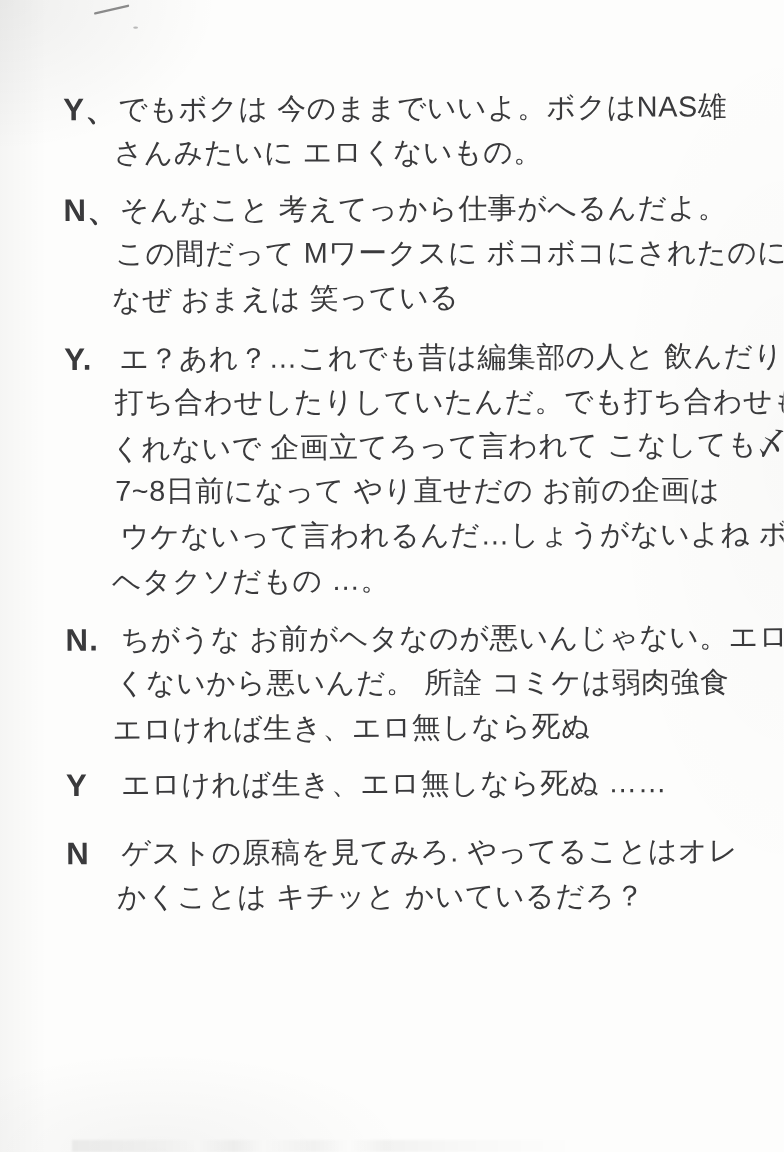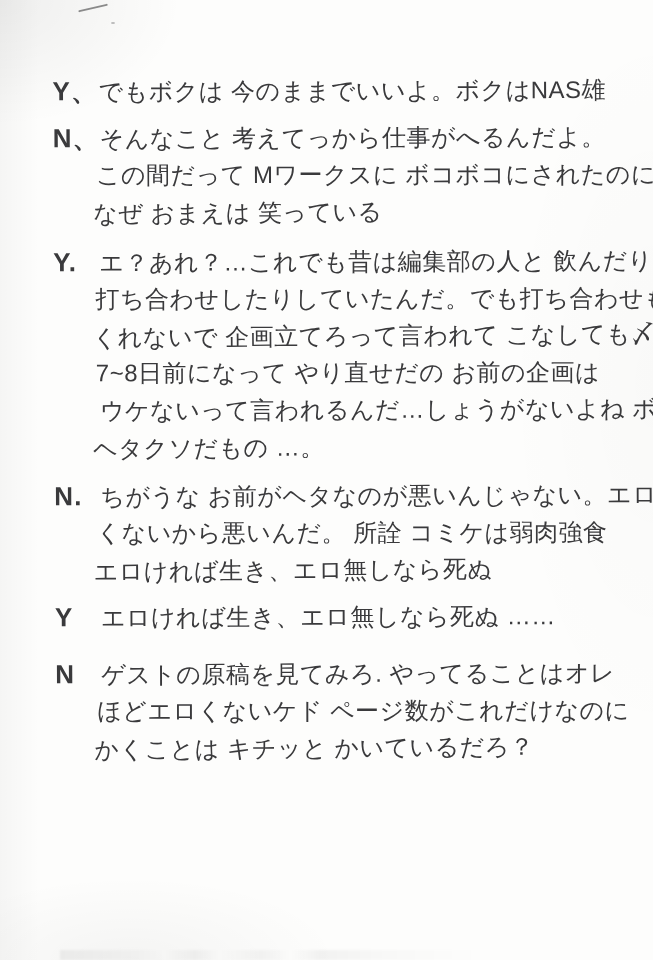--- a/index.html
+++ b/index.html
@@ -103,20 +103,21 @@
 
   <span class="stray-stroke"></span>
   <span class="stray-dot"></span>
 
   <div class="dialogue">
 
     <div class="entry e1">
       <div class="speaker">Y、</div>
       <div class="lines">
         <div class="line">でもボクは 今のままでいいよ。ボクはNAS雄</div>
+        <div class="line">さんみたいに エロくないもの。</div>
       </div>
     </div>
 
     <div class="entry e2">
       <div class="speaker">N、</div>
       <div class="lines">
         <div class="line">そんなこと 考えてっから仕事がへるんだよ。</div>
         <div class="line">この間だって Mワークスに ボコボコにされたのに</div>
         <div class="line">なぜ おまえは 笑っている</div>
       </div>
@@ -147,21 +148,20 @@
       <div class="speaker">Y</div>
       <div class="lines">
         <div class="line">エロければ生き、エロ無しなら死ぬ ……</div>
       </div>
     </div>
 
     <div class="entry e6">
       <div class="speaker">N</div>
       <div class="lines">
         <div class="line">ゲストの原稿を見てみろ. やってることはオレ</div>
-        <div class="line">ほどエロくないケド ページ数がこれだけなのに</div>
         <div class="line">かくことは キチッと かいているだろ？</div>
       </div>
     </div>
 
   </div>
 
   <div class="bottom-smudge"></div>
 </div>
 
 </body></html>

